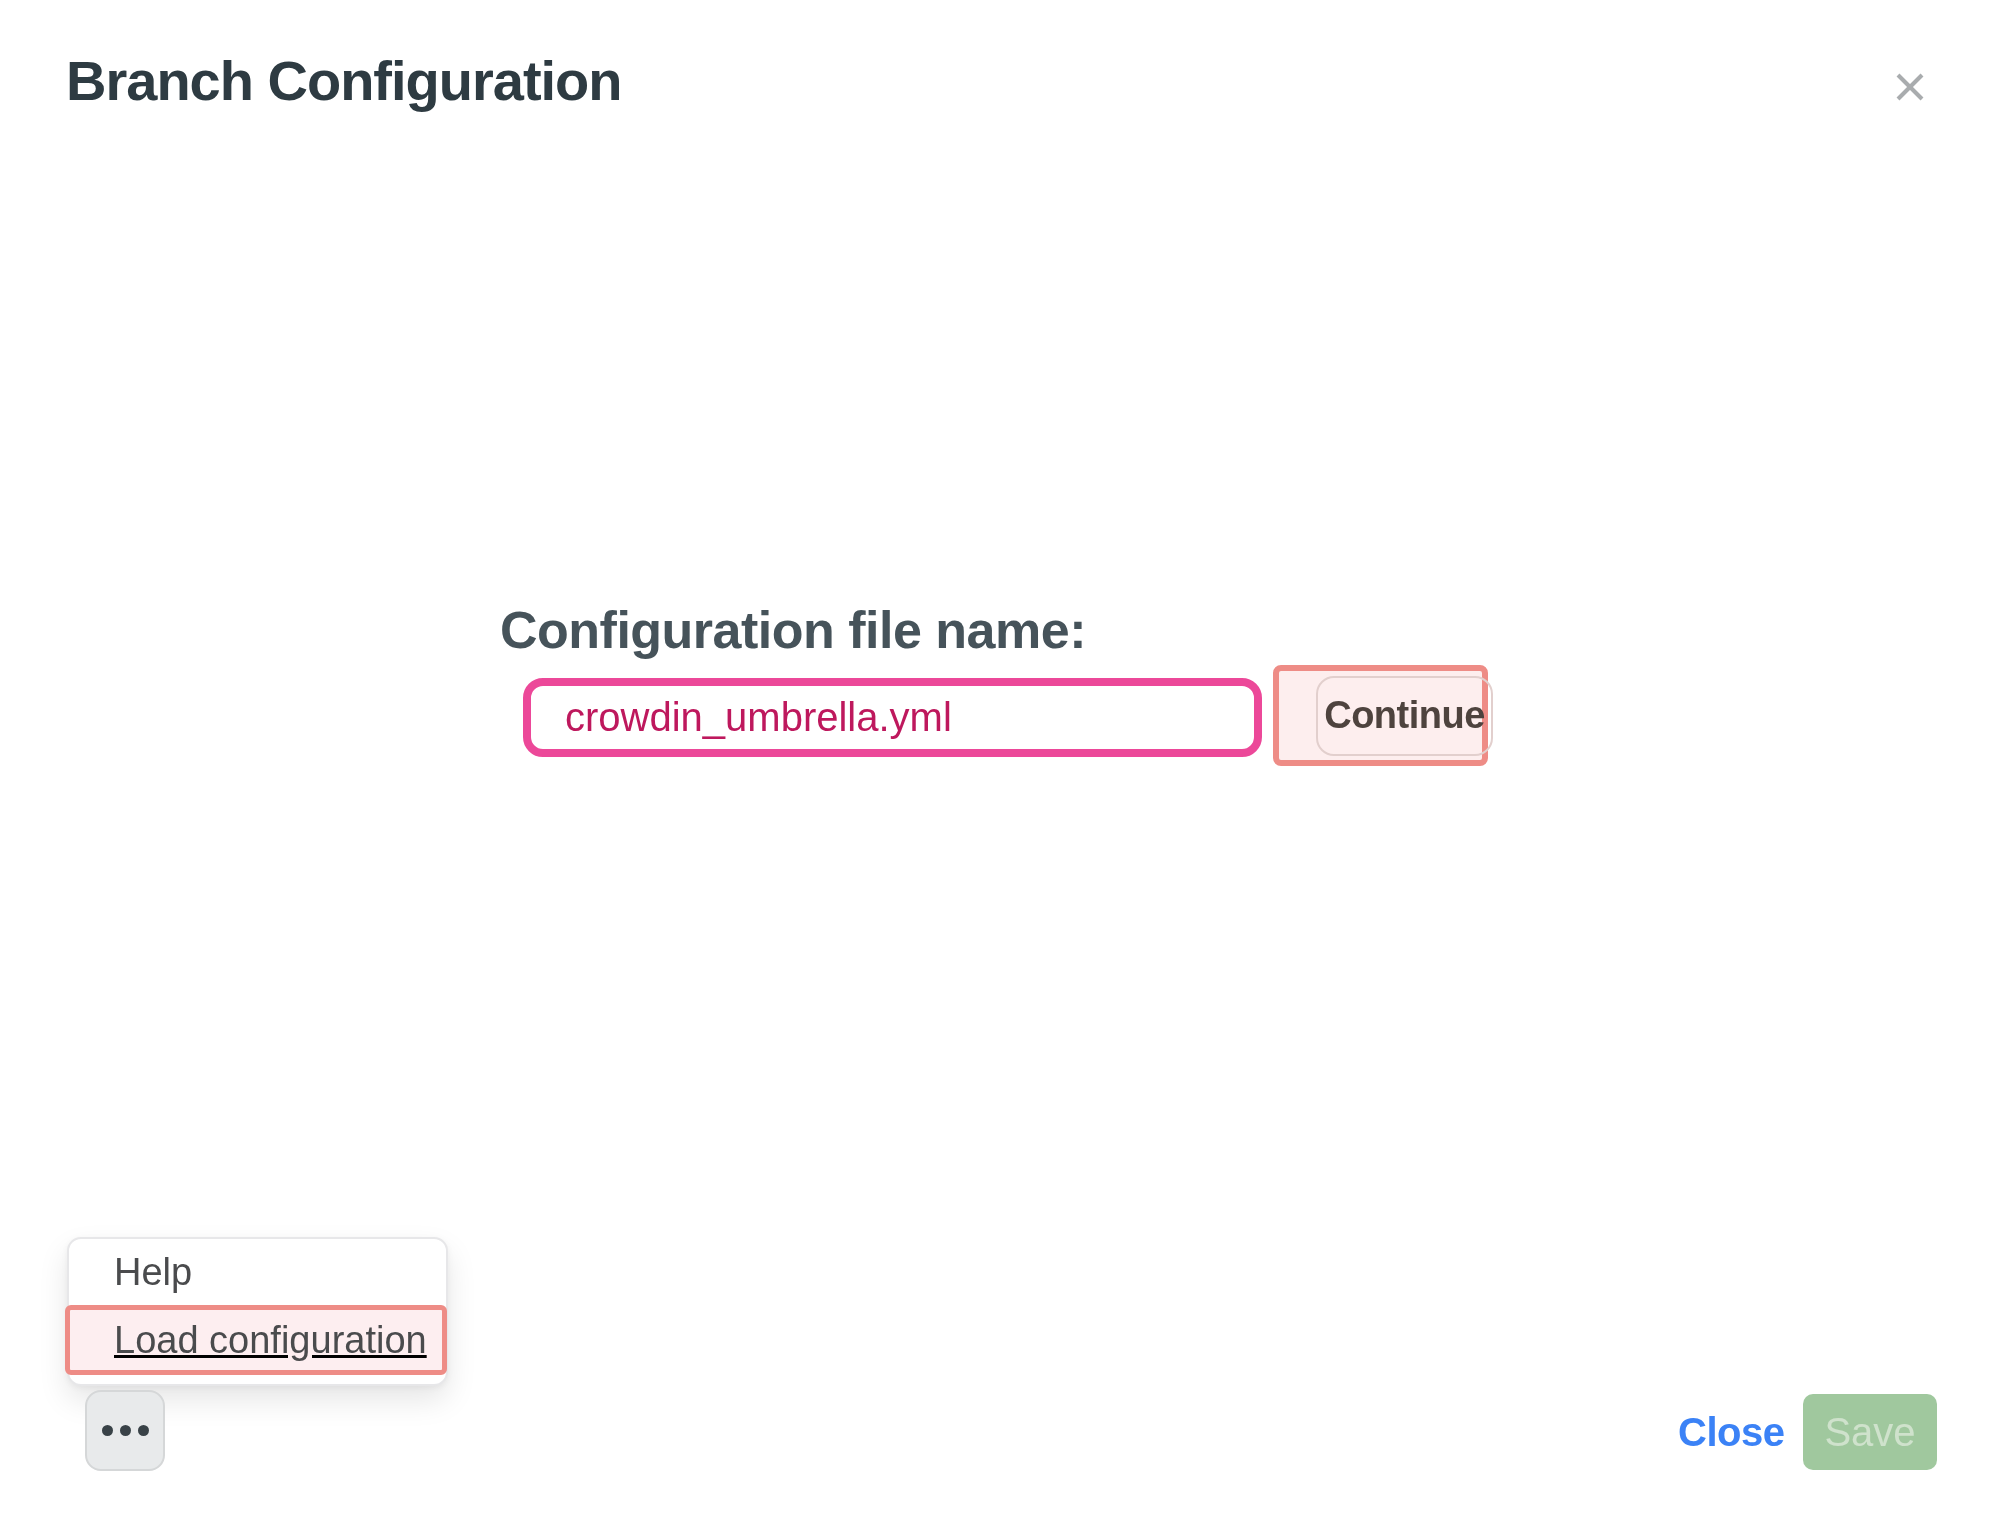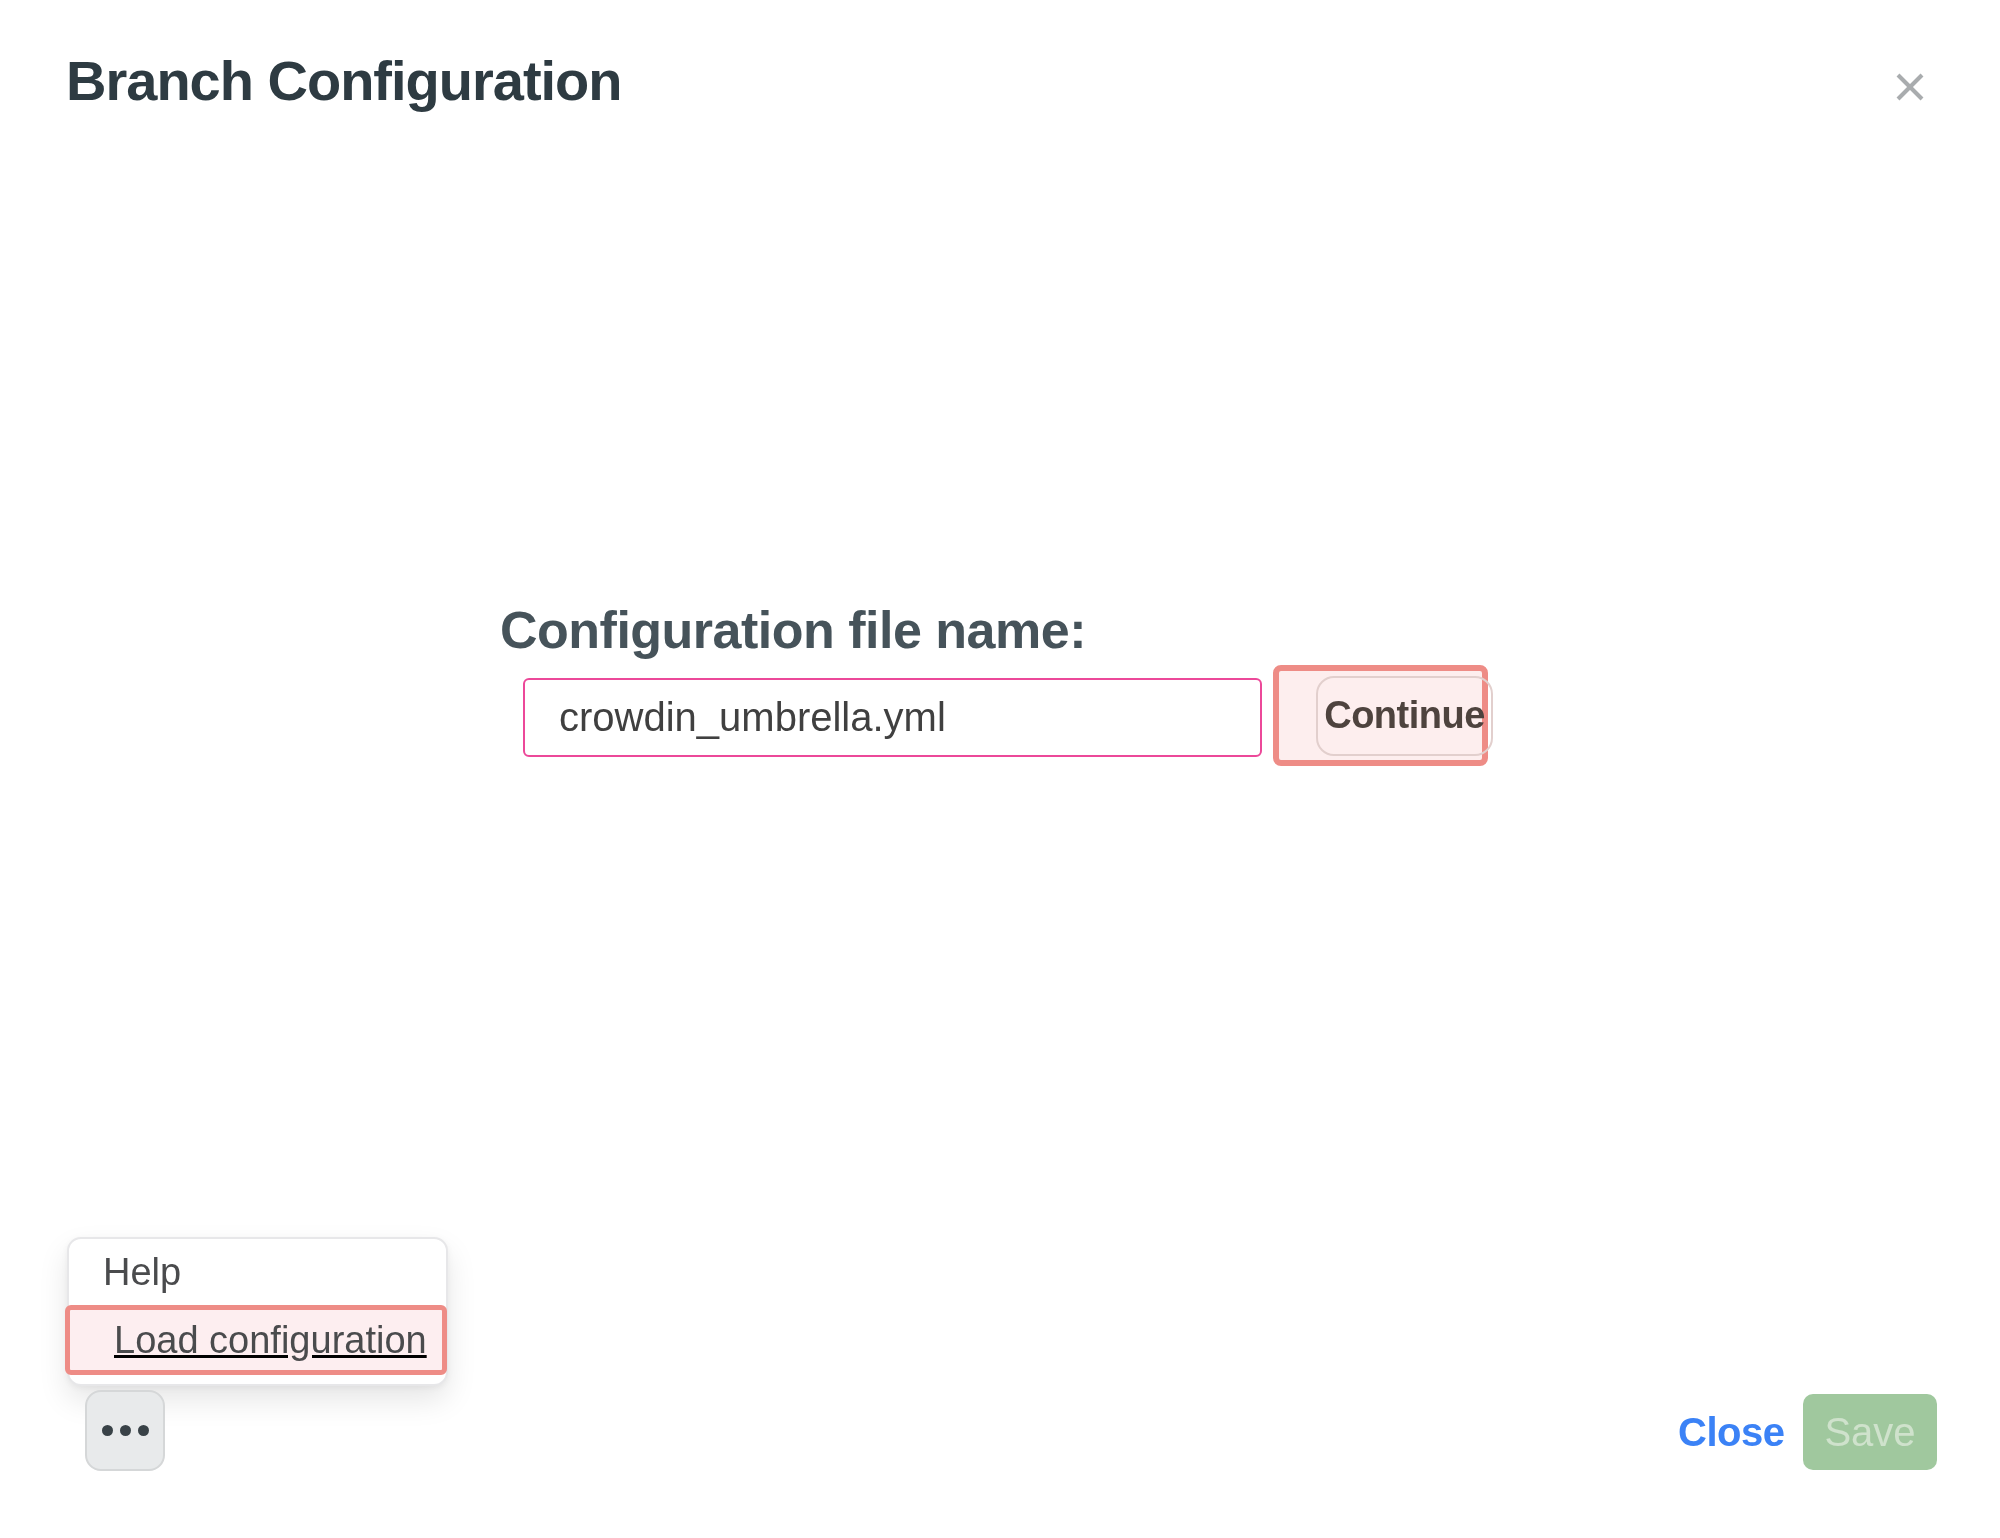--- a/index.html
+++ b/index.html
@@ -51,26 +51,26 @@
     font-weight: 700;
     color: #46535a;
     letter-spacing: -0.5px;
   }
   .config-input {
     position: absolute;
     left: 523px;
     top: 678px;
     width: 739px;
     height: 79px;
-    border: 2px solid #ec4899;
-    border-radius: 6px;
+    border: 8px solid #ec4899;
+    border-radius: 20px;
     padding: 0 34px;
     font-family: "Liberation Sans", sans-serif;
     font-size: 40px;
-    color: #404040;
+    color: #be185d;
     background: #ffffff;
     outline: none;
   }
 
   
   .annotation {
     background: #fdeeee;
     border: 6px solid #ee8c86;
   }
   .continue-annotation {
@@ -108,21 +108,21 @@
     height: 149px;
     background: #ffffff;
     border: 2px solid #e7e7e9;
     border-radius: 14px;
     box-shadow: 0 14px 30px rgba(0,0,0,0.10), 0 2px 6px rgba(0,0,0,0.05);
   }
   .menu-item-help {
     height: 67px;
     display: flex;
     align-items: center;
-    padding-left: 34px;
+    padding-left: 45px;
     font-size: 38px;
     color: #4a4b4d;
     cursor: pointer;
   }
   .load-annotation {
     position: absolute;
     left: 65px;
     top: 1305px;
     width: 382px;
     height: 70px;

